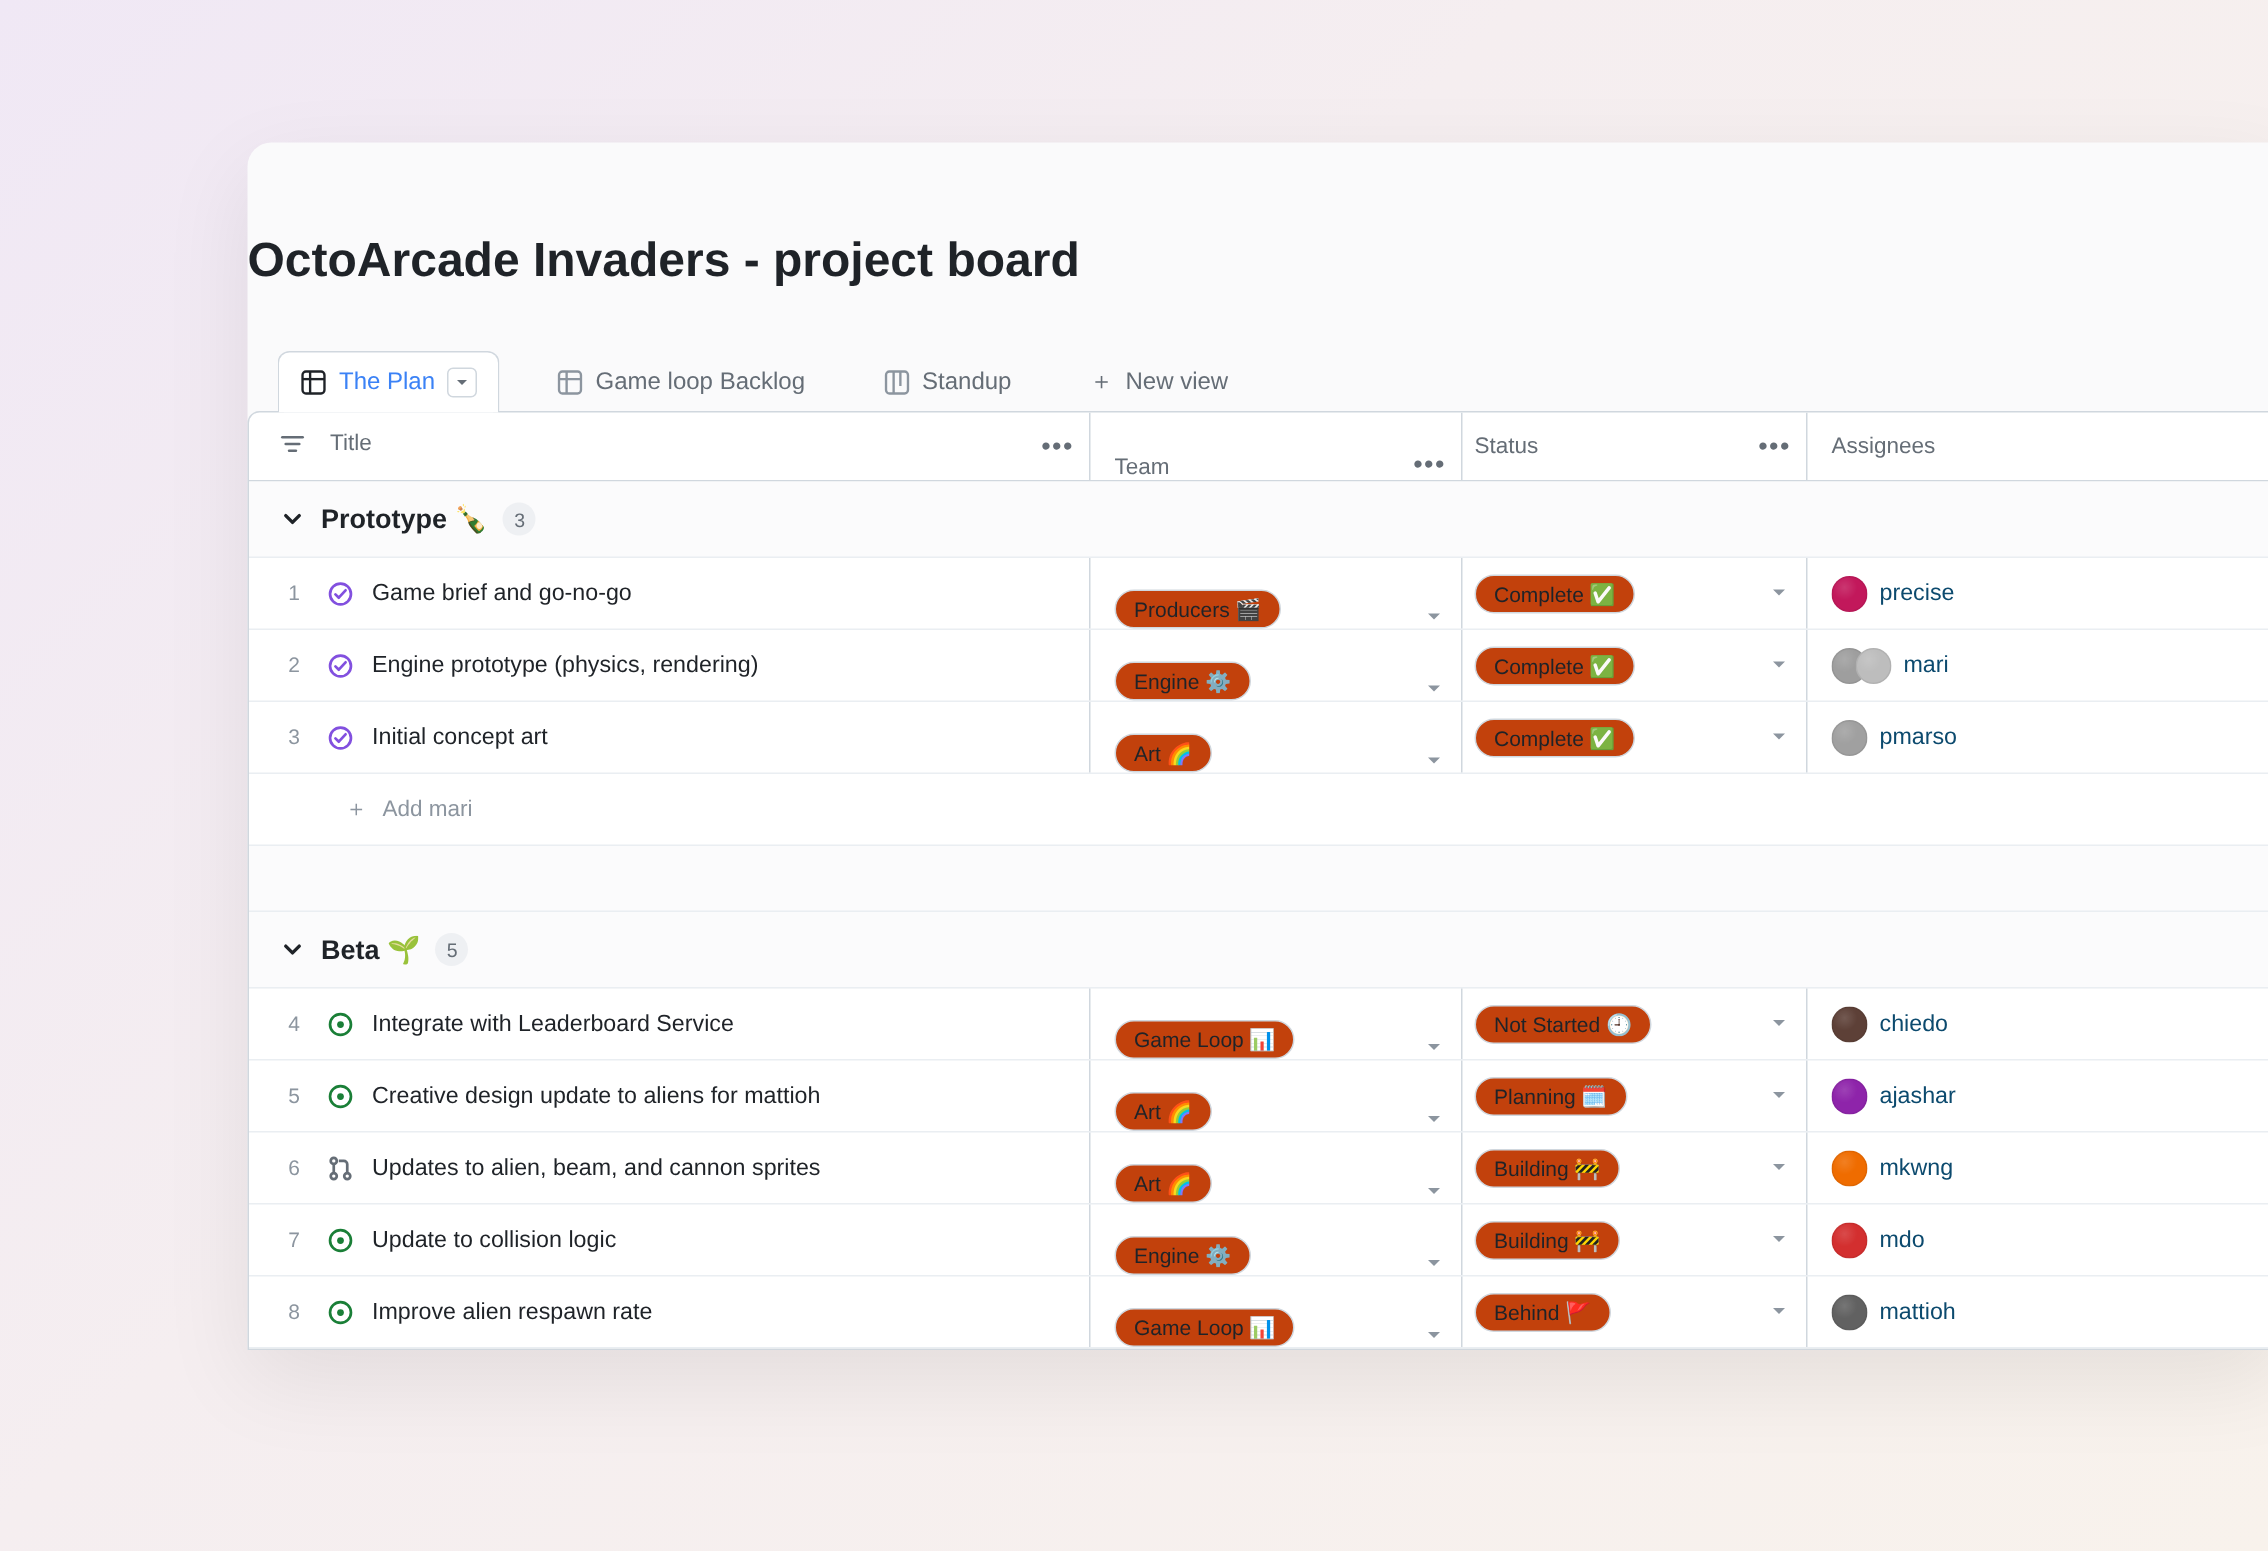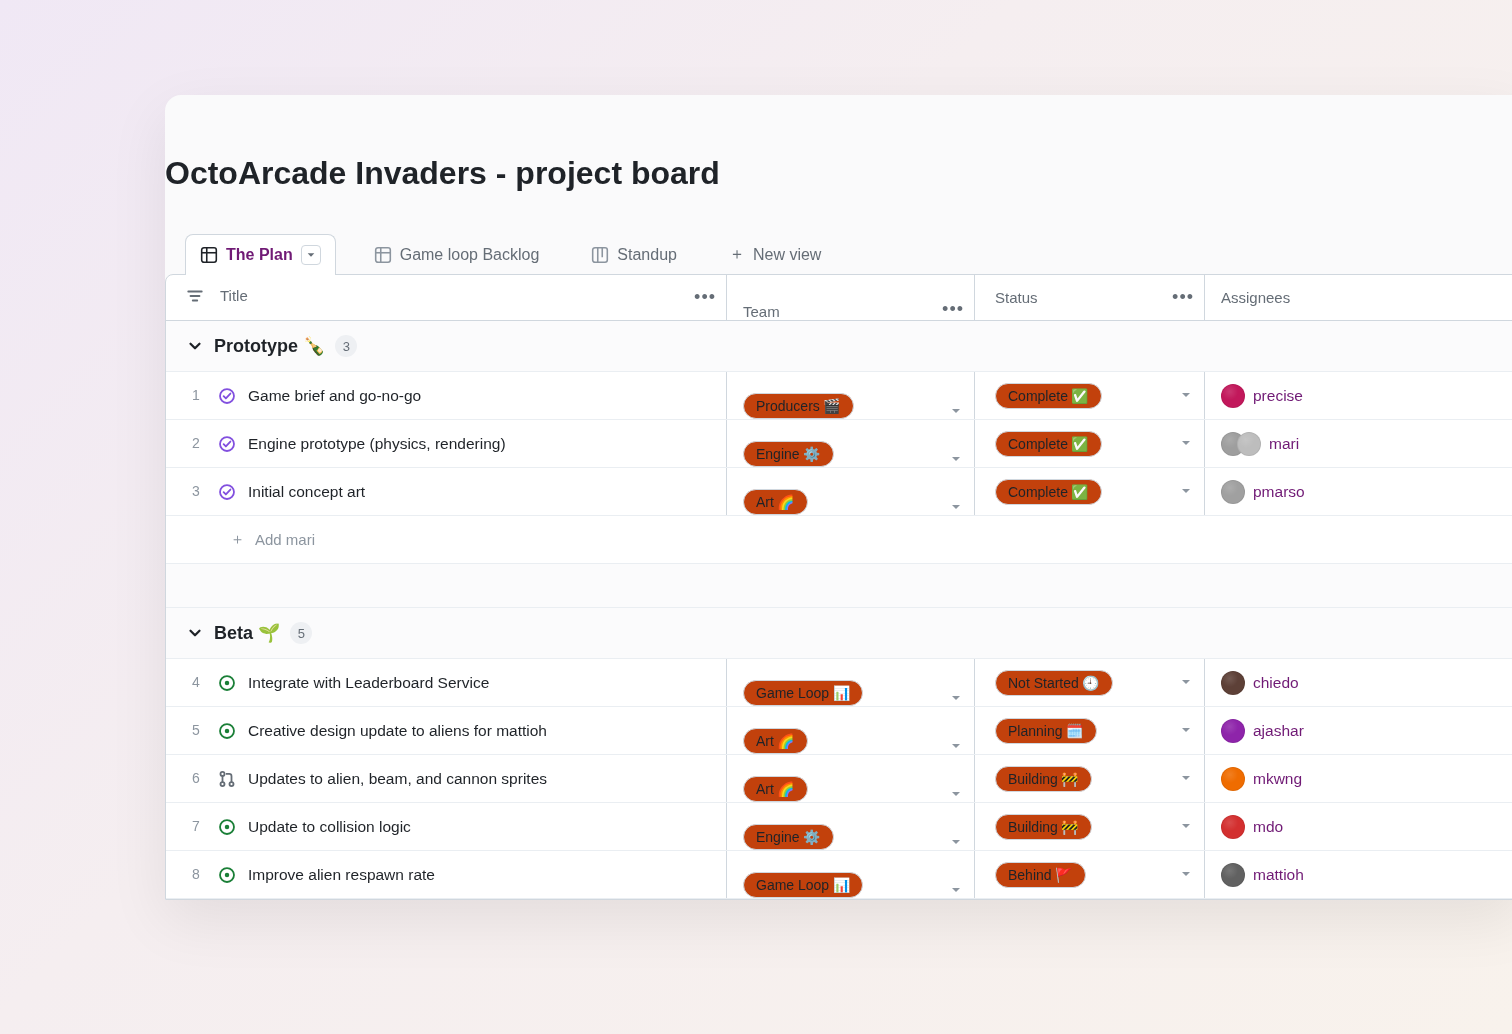--- a/index.html
+++ b/index.html
@@ -39,22 +39,22 @@
     padding: 10px 14px;
     font-size: 16px;
     color: #656d76;
     border-radius: 8px 8px 0 0;
     cursor: pointer;
   }
   .view-tab.active {
     background: #ffffff;
     border: 1px solid #d0d7de;
     border-bottom: none;
-    color: #701a75;
-    font-weight: 700;
+    color: #3b82f6;
+    font-weight: 400;
   }
   .view-tab .icon { width: 18px; height: 18px; display: inline-flex; }
   .chev-btn {
     width: 20px; height: 20px;
     display: inline-flex; align-items:center; justify-content:center;
     border: 1px solid #d0d7de; border-radius: 4px;
     background: #fff;
   }
   .new-view .plus { font-size: 16px; color: #656d76; }
   .table-wrap {
@@ -67,21 +67,21 @@
   .table-header {
     display: flex;
     align-items: center;
     height: 46px;
     border-bottom: 1px solid #d0d7de;
     font-size: 15px;
     color: #656d76;
   }
   .col-title { flex: 0 0 560px; display:flex; padding-left: 20px; }
   .col-team { flex: 0 0 248px; display:flex; align-items:flex-end; padding-left: 16px; border-left: 1px solid #d0d7de; height:100%; }
-  .col-status { flex: 0 0 230px; display:flex; align-items:center; padding-left: 20px; border-left: 1px solid #d0d7de; height:100%;text-align:center; }
+  .col-status { flex: 0 0 230px; display:flex; align-items:center; padding-left: 8px; border-left: 1px solid #d0d7de; height:100%;text-align:center; }
   .col-assignees { flex: 1 1 auto; display:flex; align-items:center; padding-left: 16px; border-left: 1px solid #d0d7de; height:100%; }
   .col-menu { margin-left: auto; margin-right: 10px; color:#656d76; font-size:18px; letter-spacing:1px; cursor:pointer; }
   .filter-icon { width:18px; height:18px; margin-right:16px; }
   .group-header {
     display: flex;
     align-items: center;
     gap: 10px;
     padding: 14px 20px;
     font-size: 18px;
     font-weight: 600;
@@ -116,21 +116,21 @@
     color:#1f2328;
     background:#c2410c;
   }
   .cell-dd { width:14px; height:14px; margin-left:auto; margin-right:10px; color:#8c959f; }
   .avatar {
     width: 24px; height: 24px; border-radius: 50%;
     display:inline-block; flex-shrink:0;
     border: 1px solid rgba(0,0,0,0.06);
   }
   .avatar + .avatar { margin-left: -8px; }
-  .assignee-name { margin-left: 8px; color:#701a75; }
+  .assignee-name { margin-left: 8px; color:#0c4a6e; }
   .add-item-row {
     display:flex; align-items:center; gap:10px;
     height: 48px; padding-left: 64px;
     color:#8c959f; font-size:15px;
     border-bottom: 1px solid #eaeef2;
     cursor:pointer;
   }
   .group-gap { height: 44px; background:#fbfbfc; border-bottom:1px solid #eaeef2; }
   svg { display:block; }
 </style>

